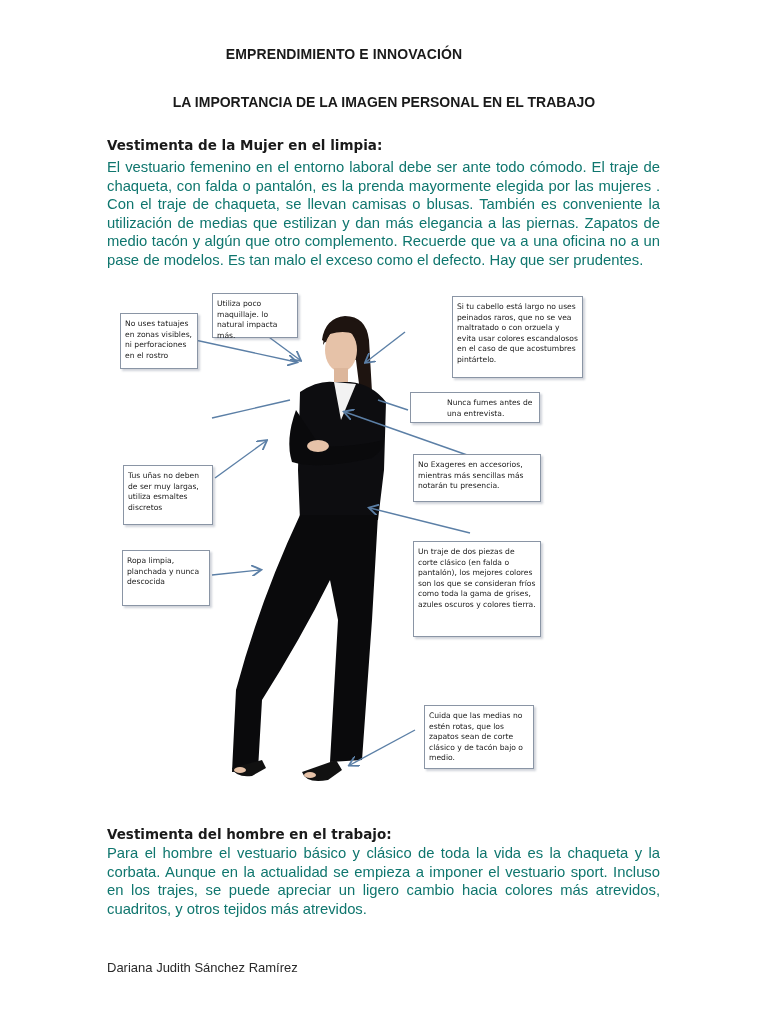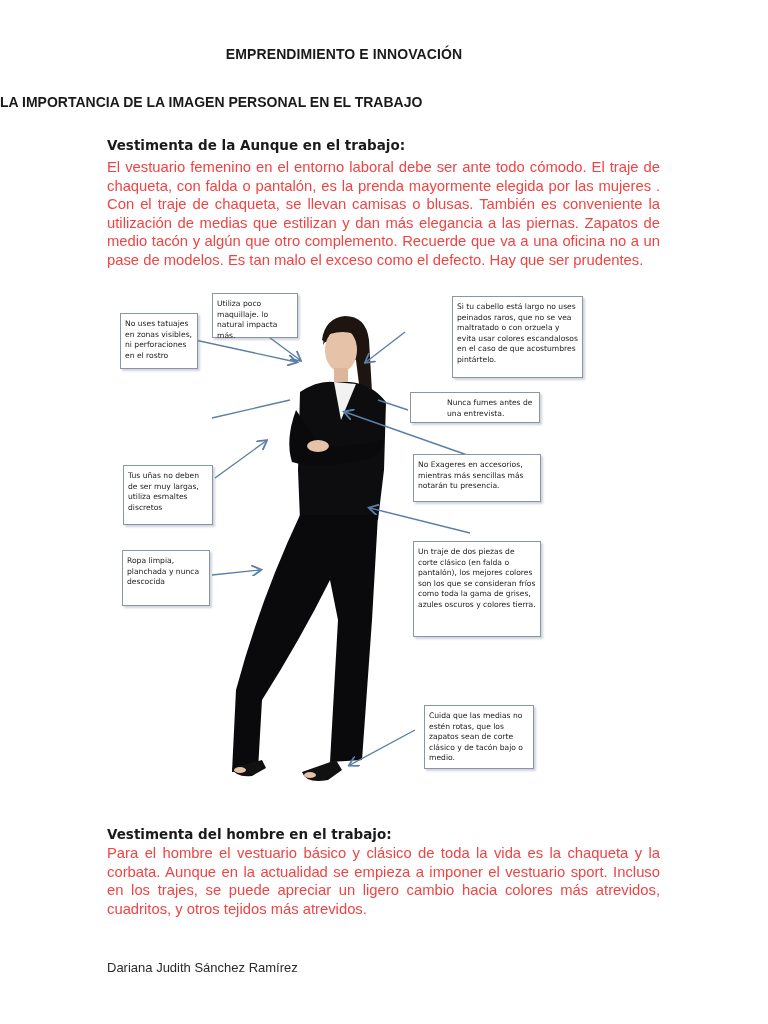--- a/index.html
+++ b/index.html
@@ -1,23 +1,23 @@
 <!DOCTYPE html>
 <html><head>
   <meta charset="utf-8">
   <style>
     html, body { margin: 0; padding: 0; }
     body {
       width: 768px; height: 1024px; background: #ffffff; position: relative; overflow: hidden;
       font-family: "Liberation Sans", sans-serif; color: #1a1a1a;
     }
     .title1 { position: absolute; top: 46px; left: 0; width: 688px; text-align: center; font-weight: bold; font-size: 14px; letter-spacing: 0.1px; }
-    .title2 { position: absolute; top: 94px; left: 0; width: 768px; font-weight: bold; font-size: 14px; }
+    .title2 { position: absolute; top: 94px; left: 0; width: 768px; text-align: center; font-weight: bold; font-size: 14px; }
     .h-women { position: absolute; top: 137px; left: 107px; font-weight: bold; font-size: 14.5px; font-family: "DejaVu Sans", sans-serif; font-size: 13.5px; }
-    .para { position: absolute; left: 107px; width: 553px; font-size: 14.8px; line-height: 18.5px; text-align: justify; color: #ef4444; }
+    .para { position: absolute; left: 107px; width: 553px; font-size: 14.8px; line-height: 18.5px; text-align: justify; color: #0f766e; }
     .p-women { top: 158px; }
     .h-men { position: absolute; top: 826px; left: 107px; font-weight: bold; font-family: "DejaVu Sans", sans-serif; font-size: 13.5px; }
     .p-men { top: 844px; }
     .author { position: absolute; top: 960px; left: 107px; font-size: 13px; color: #2a2a2a; }
 
     .figure { position: absolute; left: 0; top: 0; width: 668px; height: 1024px; pointer-events: none; }
     .callout {
       position: absolute; border: 1.5px solid #8a95a5; background: #fff;
       box-shadow: 2px 2px 2px rgba(120,130,150,0.35);
       font-family: "DejaVu Sans", sans-serif; font-size: 7.6px; line-height: 10.5px;
@@ -25,21 +25,21 @@
     }
     svg.arrows { position: absolute; left: 0; top: 0; }
   </style>
 </head>
 <body>
 
 <div>
   <div class="title1">EMPRENDIMIENTO E INNOVACIÓN</div>
   <div class="title2">LA IMPORTANCIA DE LA IMAGEN PERSONAL  EN EL TRABAJO</div>
 
-  <div class="h-women">Vestimenta de la Aunque en el trabajo:</div>
+  <div class="h-women">Vestimenta de la Mujer en el limpia:</div>
   <div class="para p-women">El vestuario femenino en el entorno laboral debe ser ante todo cómodo. El traje de chaqueta, con falda o pantalón, es la prenda mayormente elegida por las mujeres . Con el traje de chaqueta, se llevan camisas o blusas. También es conveniente la utilización de medias que estilizan y dan más elegancia a las piernas. Zapatos de medio tacón y algún que otro complemento. Recuerde que va a una oficina no a un pase de modelos. Es tan malo el exceso como el defecto. Hay que ser prudentes.</div>
 
   <div class="figure">
     <svg class="arrows" width="768" height="1024">
       <defs>
         <marker id="ah" markerWidth="8" markerHeight="8" refX="6" refY="4" orient="auto">
           <path d="M0,0 L7,4 L0,8" fill="none" stroke="#5b7fa6" stroke-width="1.3"></path>
         </marker>
       </defs>
 

